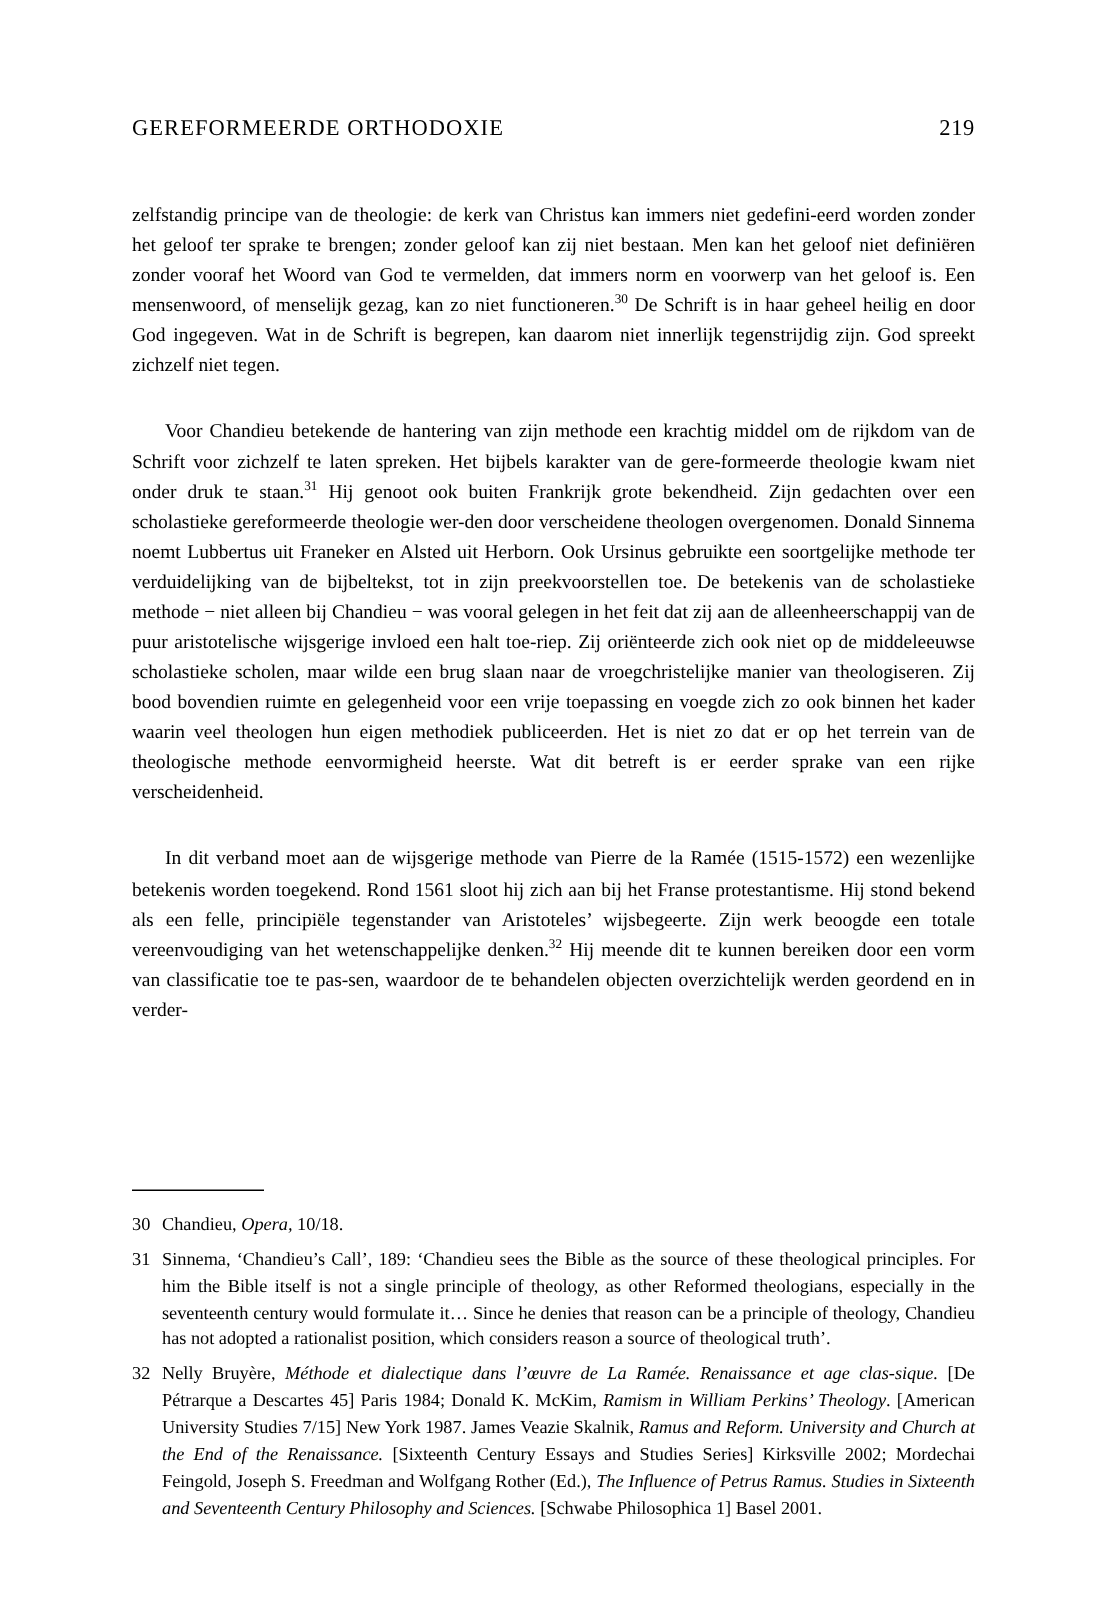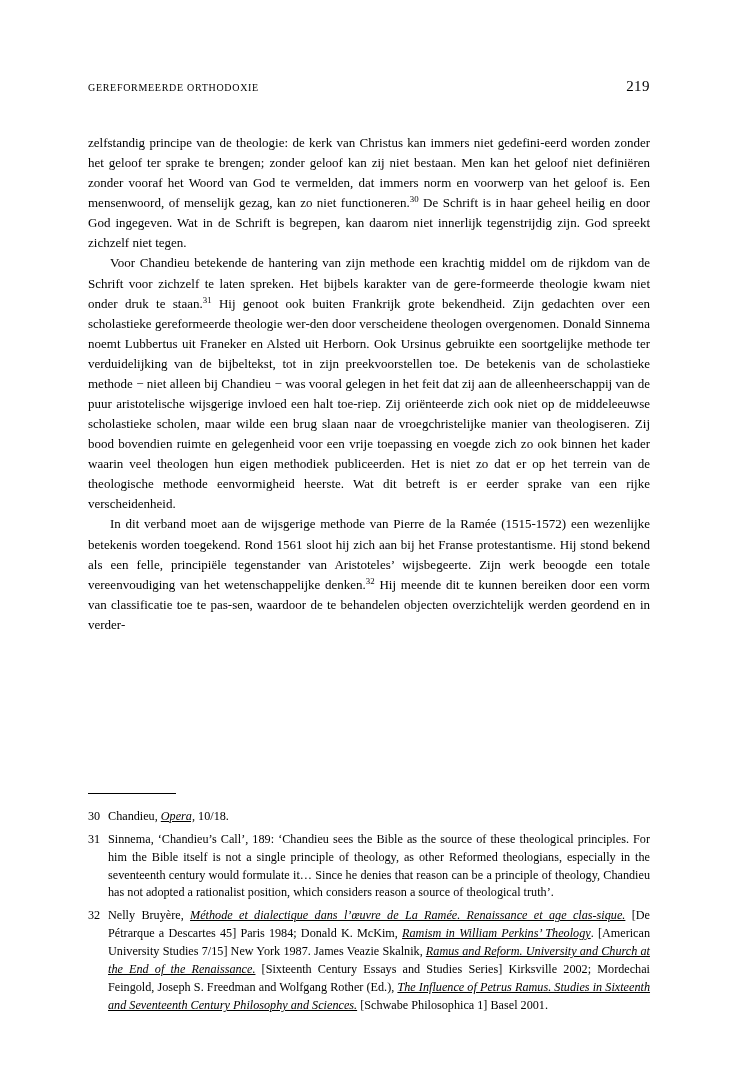--- a/index.html
+++ b/index.html
@@ -25,36 +25,37 @@
     display: flex;
     justify-content: space-between;
     align-items: baseline;
     font-size: 14.2px;
     letter-spacing: 0.45px;
     margin-bottom: 38px;
   }
   .running-head .title {
     font-variant: small-caps;
     text-transform: uppercase;
-    font-size: 10px;
+    font-size: 15px;
     letter-spacing: 0.7px;
   }
   .running-head .folio {
     font-size: 15px;
   }
   .body-text p {
     margin: 0;
     font-size: 13px;
     line-height: 1.545;
     text-align: justify;
     text-justify: inter-word;
     hyphens: manual;
   }
   .body-text p.indent {
     text-indent: 22px;
+    margin-top: 24px;
   }
   sup {
     font-size: 0.68em;
     vertical-align: super;
     line-height: 0;
   }
   .notes {
     position: absolute;
     left: 88px;
     right: 88px;
@@ -74,21 +75,21 @@
     text-align: justify;
   }
   .note .num {
     width: 20px;
     flex: 0 0 20px;
   }
   .note .txt {
     flex: 1 1 auto;
     text-align: justify;
   }
-  .note i, .note em { font-style: italic; text-decoration: underline; }
+  .note i, .note em { font-style: italic; }
 </style>
 </head>
 <body>
 
 <div class="page">
 
   <div class="running-head">
     <span class="title">Gereformeerde orthodoxie</span>
     <span class="folio">219</span>
   </div>

